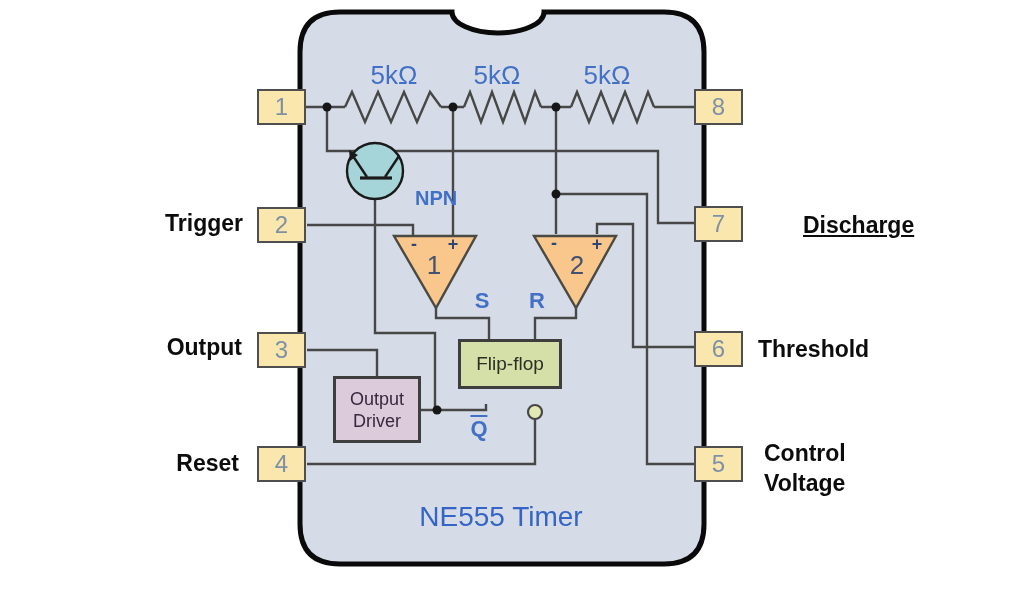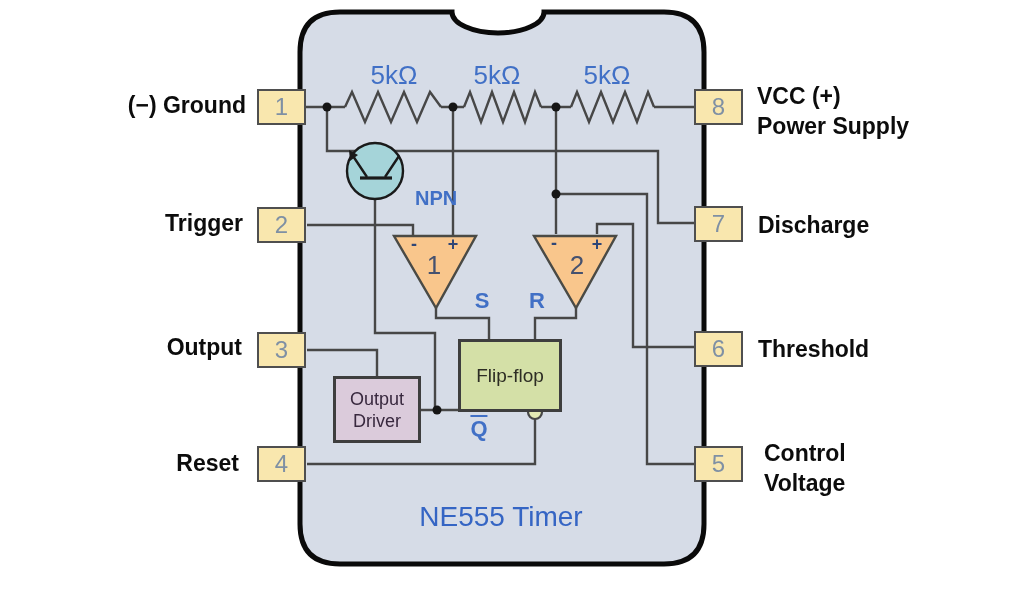--- a/index.html
+++ b/index.html
@@ -15,21 +15,21 @@
   .lbl-blue{position:absolute;z-index:2;color:#4170c6;white-space:nowrap;}
   .rlabel{font-size:26px;transform:translateX(-50%);}
   .npn{font-size:20px;}
   .srq{font-size:22px;font-weight:600;transform:translateX(-50%);}
   .qbar-inner{display:inline-block;border-top:2.5px solid #4170c6;padding-top:1px;line-height:1;}
   .chip-title{font-size:28px;font-weight:normal;color:#3565c4;transform:translateX(-50%);}
   .cmp-sign{position:absolute;z-index:2;font-size:18px;font-weight:bold;color:#2f4677;transform:translateX(-50%);}
   .cmp-num{position:absolute;z-index:2;font-size:26px;color:#45516f;transform:translateX(-50%);}
   .box{position:absolute;z-index:3;box-sizing:border-box;border:3px solid #3e3e3e;
        display:flex;flex-direction:column;align-items:center;justify-content:center;text-align:center;}
-  .ff-box{left:458px;top:339px;width:104px;height:73px;background:#d4e0a7;
+  .ff-box{left:458px;top:339px;width:104px;height:50px;background:#d4e0a7;
           font-size:19px;color:#2d2d24;}
   .od-box{left:333px;top:376px;width:88px;height:67px;background:#dbcbdb;
           font-size:18px;line-height:22px;color:#38283e;}
 </style>
 </head>
 <body>
 
 <div id="stage">
 
   <svg width="1024" height="592" viewBox="0 0 1024 592">
@@ -107,30 +107,25 @@
   <div class="pin" style="left:694px;top:206px;">
       <span>7</span>
     </div>
   <div class="pin" style="left:694px;top:331px;">
       <span>6</span>
     </div>
   <div class="pin" style="left:694px;top:446px;">
       <span>5</span>
     </div>
 
-  <div class="lbl-black" style="right:778px;top:92px;">(−) Ground</div>
   <div class="lbl-black" style="right:781px;top:210px;">Trigger</div>
   <div class="lbl-black" style="right:782px;top:334px;">Output</div>
   <div class="lbl-black" style="right:785px;top:450px;">Reset</div>
 
-  <div class="lbl-black two" style="left:757px;top:81px;">
-    <div>VCC (+)</div>
-    <div>Power Supply</div>
-  </div>
-  <div class="lbl-black" style="left:758px;top:212px;">Discharge</div>
+  <div class="lbl-black" style="left:803px;top:212px;text-decoration:underline;">Discharge</div>
   <div class="lbl-black" style="left:758px;top:336px;">Threshold</div>
   <div class="lbl-black two" style="left:764px;top:438px;">
     <div>Control</div>
     <div>Voltage</div>
   </div>
 
   <div class="lbl-blue rlabel" style="left:394px;top:60px;">5kΩ</div>
   <div class="lbl-blue rlabel" style="left:497px;top:60px;">5kΩ</div>
   <div class="lbl-blue rlabel" style="left:607px;top:60px;">5kΩ</div>
   <div class="lbl-blue npn" style="left:415px;top:187px;font-weight:bold;">NPN</div>

